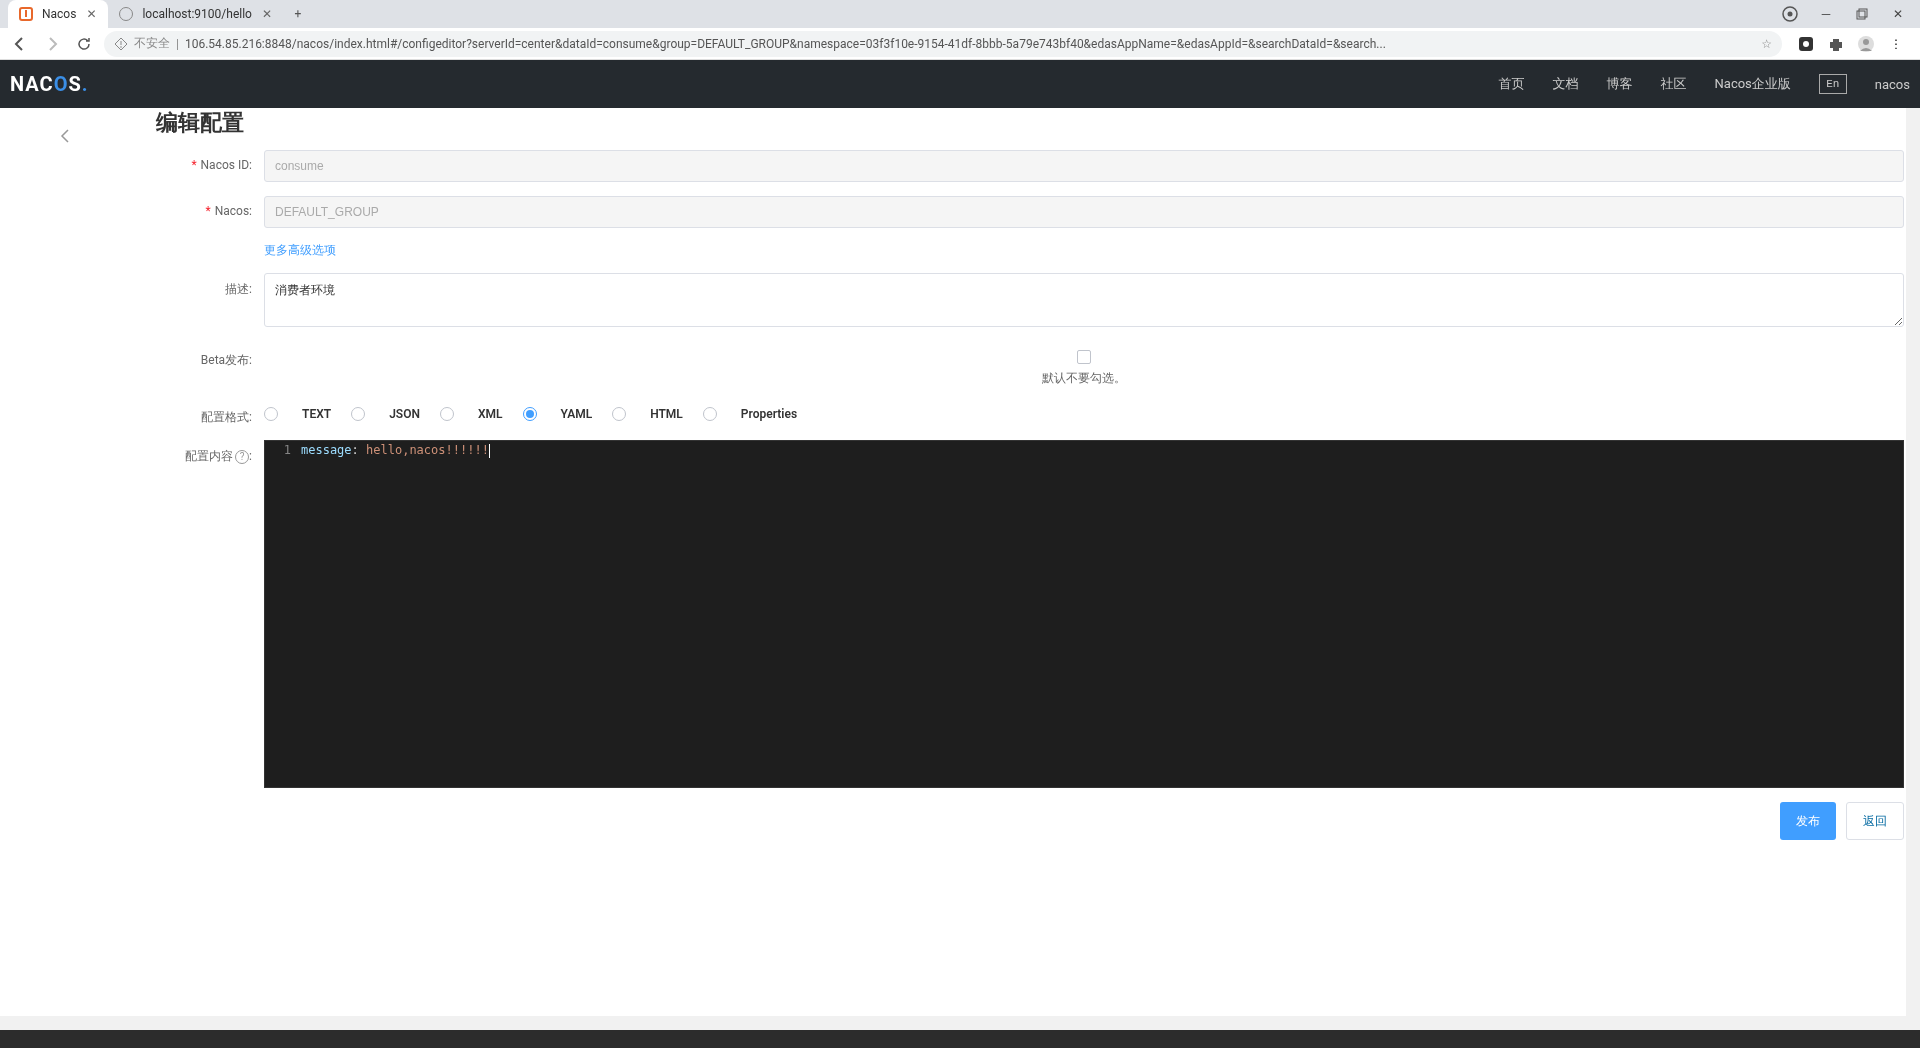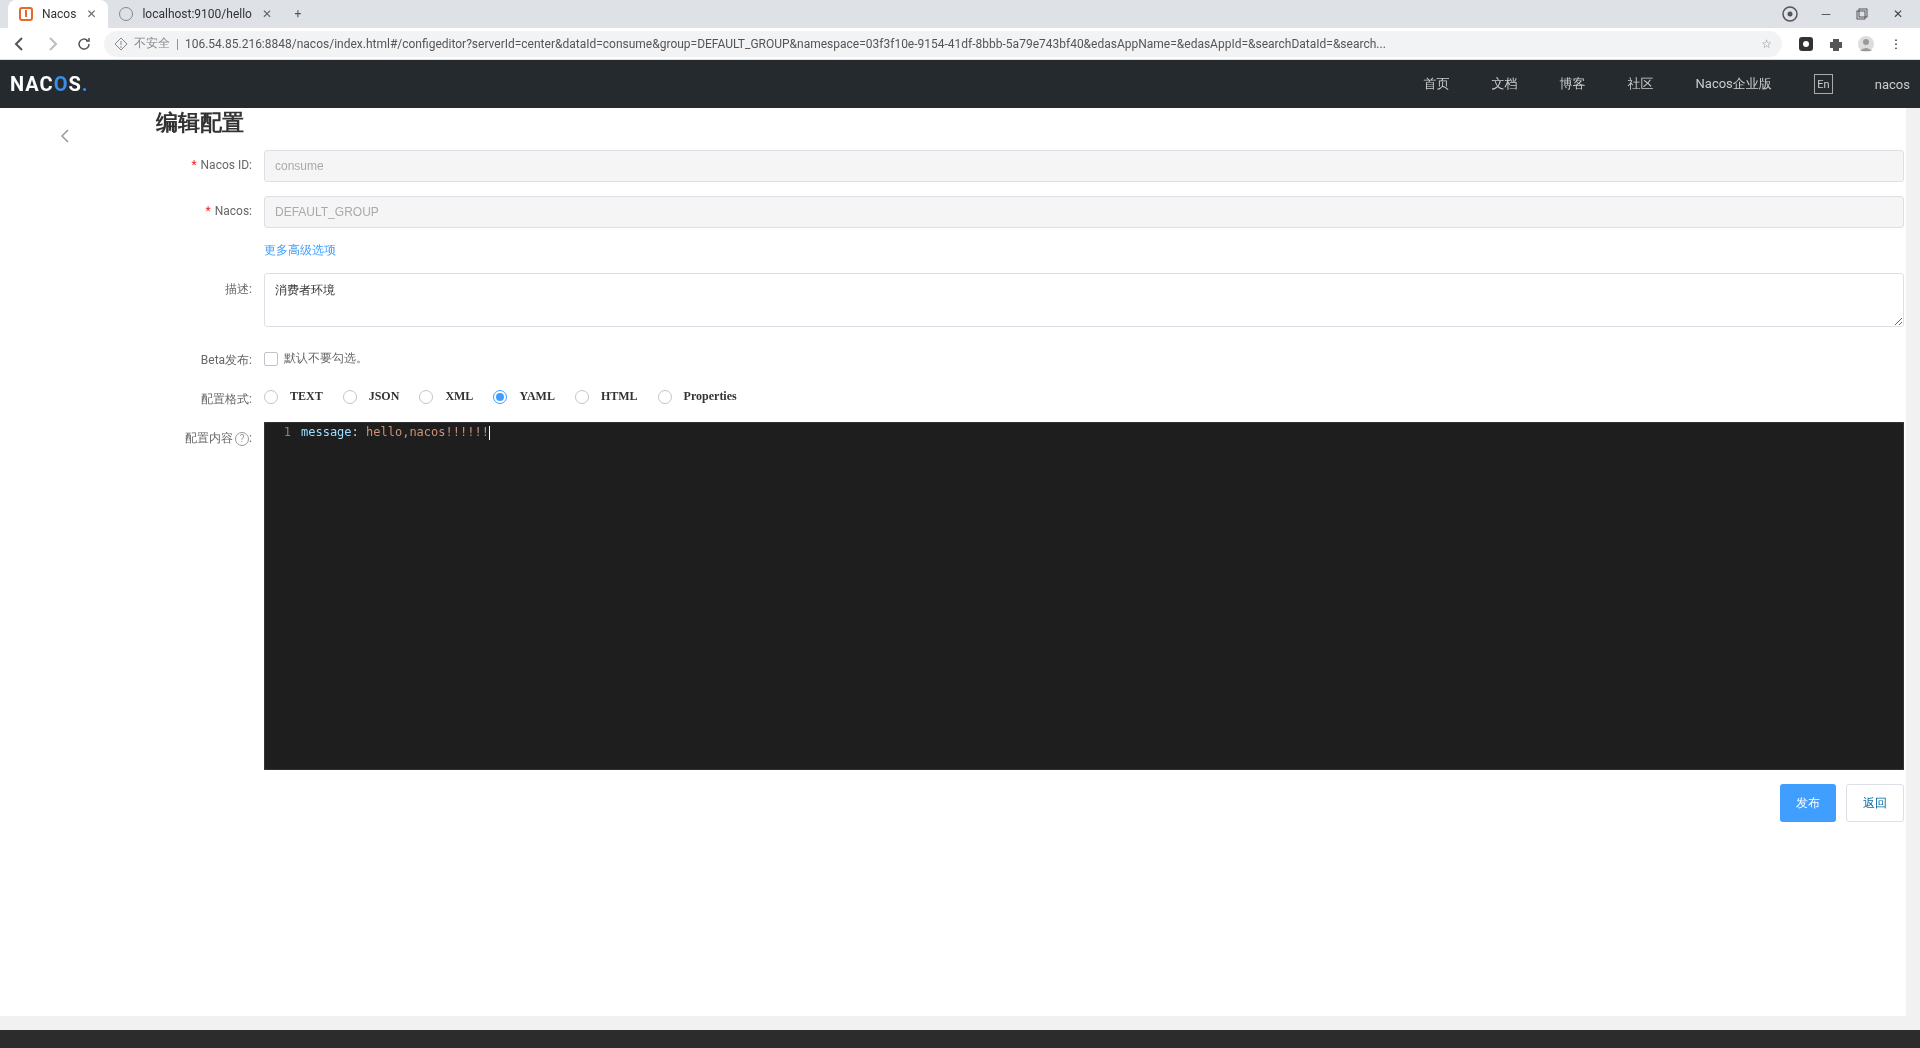--- a/index.html
+++ b/index.html
@@ -27,49 +27,49 @@
     .url-text { color: #555; font-size: 12px; white-space: nowrap; overflow: hidden; text-overflow: ellipsis; flex: 1; }
     .star-btn { color: #888; cursor: pointer; }
     .ext-icons { display: flex; align-items: center; gap: 10px; padding: 0 6px; }
     .ext-icon { width: 20px; height: 20px; display: flex; align-items: center; justify-content: center; cursor: pointer; }
     
     
     .nacos-header { height: 48px; background: #252a2f; display: flex; align-items: center; padding: 0 10px; color: #fff; }
     .logo { font-size: 20px; font-weight: 700; letter-spacing: 1px; }
     .logo .o { color: #3a8ee6; }
     .logo .dot { color: #3a8ee6; }
-    .header-nav { margin-left: auto; display: flex; align-items: center; gap: 42px; font-size: 13px; }
+    .header-nav { margin-left: auto; display: flex; align-items: center; gap: 28px; font-size: 13px; }
     .header-nav a { color: #ccc; text-decoration: none; cursor: pointer; }
-    .lang-btn { width: 19px; height: 20px; border: 1px solid #aaa; display: flex; align-items: center; justify-content: center; color: #ccc; font-size: 11px; cursor: pointer; }
+    .lang-btn { width: 28px; height: 20px; border: 1px solid #aaa; display: flex; align-items: center; justify-content: center; color: #ccc; font-size: 11px; cursor: pointer; font-family: Liberation Mono, monospace; }
     .username { color: #ccc; font-size: 13px; }
     
     
     .main-wrap { display: flex; height: calc(100vh - 108px); }
     .sidebar { width: 140px; background: #fff; padding-top: 20px; }
     .collapse-btn { color: #999; font-size: 16px; padding-left: 60px; cursor: pointer; }
     .content { flex: 1; padding: 0 16px 16px 16px; overflow-y: auto; position: relative; }
     .scrollbar-right { position: absolute; right: 0; top: 0; width: 14px; height: 100%; background: #f1f1f1; }
     
     .page-title { font-size: 22px; font-weight: 600; color: #333; margin-bottom: 12px; }
     
     .form-row { display: flex; align-items: flex-start; margin-bottom: 14px; }
     .form-label { width: 108px; text-align: right; padding-right: 12px; color: #666; font-size: 12px; padding-top: 8px; }
     .form-label .req { color: #f5222d; margin-right: 4px; }
     .form-control { flex: 1; }
     .text-input { width: 100%; height: 32px; border: 1px solid #dcdfe6; border-radius: 3px; padding: 0 10px; font-size: 12px; color: #333; background: #fff; }
     .text-input:disabled, .text-input.readonly { background: #f5f5f5; color: #aaa; }
     .textarea-input { width: 100%; min-height: 54px; border: 1px solid #dcdfe6; border-radius: 3px; padding: 8px 10px; font-size: 12px; color: #333; resize: vertical; font-family: inherit; }
     .adv-link { color: #409eff; font-size: 12px; cursor: pointer; }
     
-    .checkbox-wrap { display: flex; align-items: center; gap: 6px; padding-top: 6px; }
+    .checkbox-wrap { display: flex; align-items: center; gap: 6px; padding-top: 6px; flex-direction: column; }
     .checkbox { width: 14px; height: 14px; border: 1px solid #c0c4cc; border-radius: 2px; cursor: pointer; }
     .checkbox-label { color: #666; font-size: 12px; }
     
     .radio-group { display: flex; align-items: center; gap: 20px; padding-top: 6px; }
-    .radio-item { display: flex; align-items: center; gap: 12px; cursor: pointer; font-family: Liberation Serif, serif; }
+    .radio-item { display: flex; align-items: center; gap: 24px; cursor: pointer; }
     .radio { width: 14px; height: 14px; border: 1px solid #c0c4cc; border-radius: 50%; position: relative; }
     .radio.checked { border-color: #409eff; }
     .radio.checked::after { content: ''; position: absolute; width: 8px; height: 8px; background: #409eff; border-radius: 50%; top: 2px; left: 2px; }
     .radio-label { color: #333; font-size: 12px; font-weight: 600; }
     
     .help-icon { display: inline-flex; width: 14px; height: 14px; border: 1px solid #999; border-radius: 50%; align-items: center; justify-content: center; font-size: 10px; color: #999; margin-left: 2px; }
     
     
     .code-editor { flex: 1; background: #1e1e1e; color: #d4d4d4; font-family: Consolas, Monaco, monospace; font-size: 12px; min-height: 348px; display: flex; border: 1px solid #333; }
     .gutter { width: 32px; background: #1e1e1e; color: #858585; text-align: right; padding: 2px 6px 0 0; user-select: none; }

